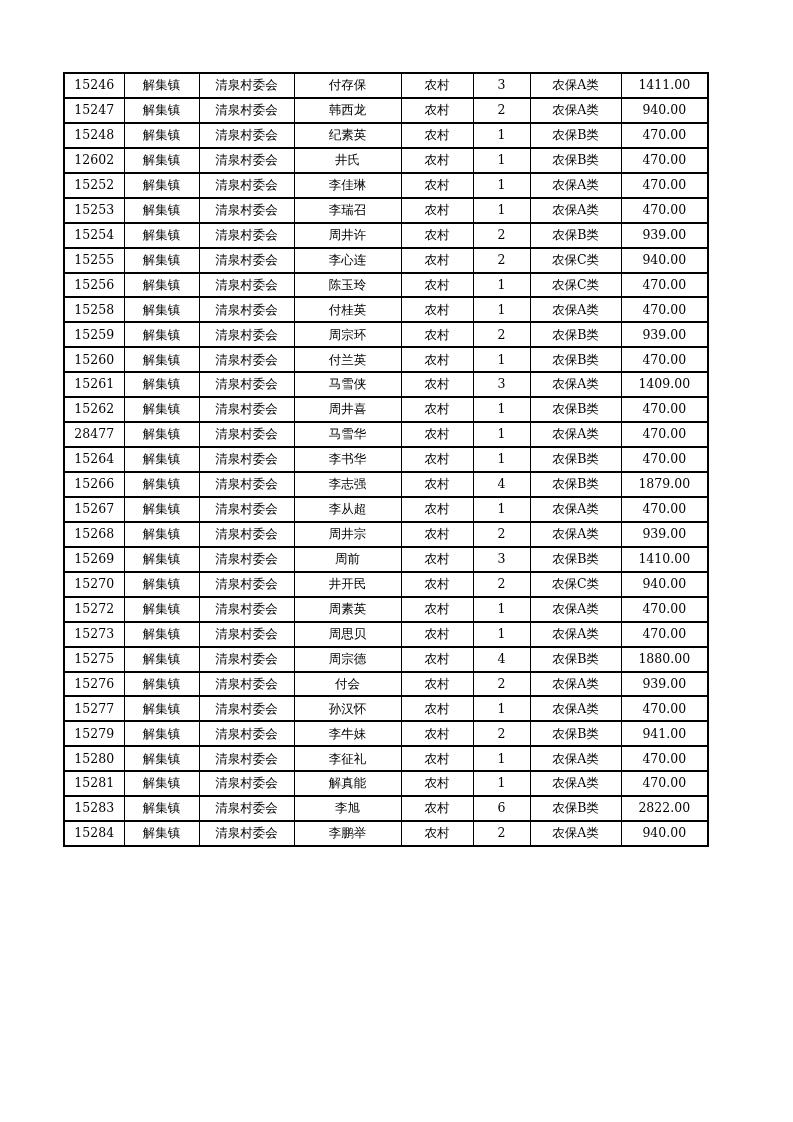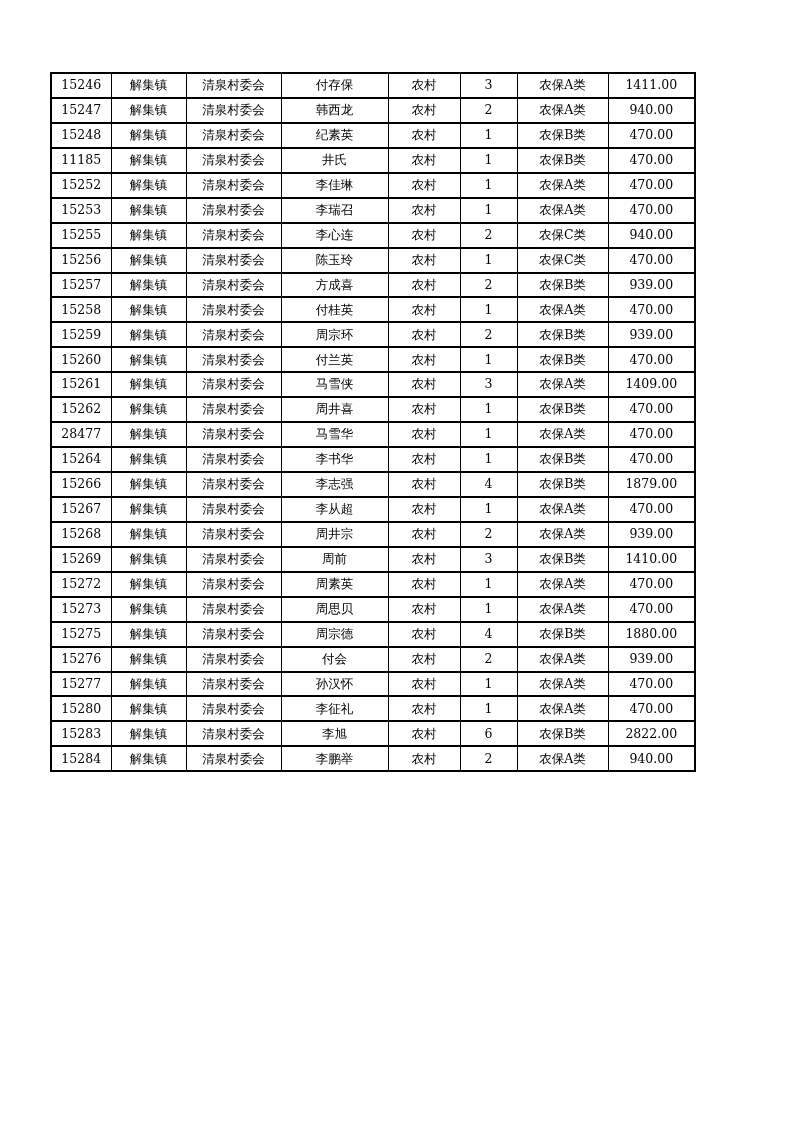--- a/index.html
+++ b/index.html
@@ -10,21 +10,21 @@
   .sheet {
     position: relative;
     width: 793px;
     height: 1122px;
     background: #ffffff;
     overflow: hidden;
     font-family: "DejaVu Serif", "Liberation Serif", serif;
   }
   .table-wrap {
     position: absolute;
-    left: 50px;
+    left: 63px;
     top: 72px;
   }
   table.roster {
     border-collapse: collapse;
     table-layout: fixed;
     border: 2px solid #000000;
   }
   table.roster tr {
     height: 24.95px;
   }
@@ -84,21 +84,21 @@
             <td>15248</td>
             <td>解集镇</td>
             <td>清泉村委会</td>
             <td>纪素英</td>
             <td>农村</td>
             <td>1</td>
             <td>农保B类</td>
             <td>470.00</td>
           </tr>
           <tr>
-            <td>11185</td>
+            <td>12602</td>
             <td>解集镇</td>
             <td>清泉村委会</td>
             <td>井氏</td>
             <td>农村</td>
             <td>1</td>
             <td>农保B类</td>
             <td>470.00</td>
           </tr>
           <tr>
             <td>15252</td>
@@ -112,20 +112,30 @@
           </tr>
           <tr>
             <td>15253</td>
             <td>解集镇</td>
             <td>清泉村委会</td>
             <td>李瑞召</td>
             <td>农村</td>
             <td>1</td>
             <td>农保A类</td>
             <td>470.00</td>
+          </tr>
+          <tr>
+            <td>15254</td>
+            <td>解集镇</td>
+            <td>清泉村委会</td>
+            <td>周井许</td>
+            <td>农村</td>
+            <td>2</td>
+            <td>农保B类</td>
+            <td>939.00</td>
           </tr>
           <tr>
             <td>15255</td>
             <td>解集镇</td>
             <td>清泉村委会</td>
             <td>李心连</td>
             <td>农村</td>
             <td>2</td>
             <td>农保C类</td>
             <td>940.00</td>
@@ -134,194 +144,214 @@
             <td>15256</td>
             <td>解集镇</td>
             <td>清泉村委会</td>
             <td>陈玉玲</td>
             <td>农村</td>
             <td>1</td>
             <td>农保C类</td>
             <td>470.00</td>
           </tr>
           <tr>
-            <td>15257</td>
-            <td>解集镇</td>
-            <td>清泉村委会</td>
-            <td>方成喜</td>
+            <td>15258</td>
+            <td>解集镇</td>
+            <td>清泉村委会</td>
+            <td>付桂英</td>
+            <td>农村</td>
+            <td>1</td>
+            <td>农保A类</td>
+            <td>470.00</td>
+          </tr>
+          <tr>
+            <td>15259</td>
+            <td>解集镇</td>
+            <td>清泉村委会</td>
+            <td>周宗环</td>
             <td>农村</td>
             <td>2</td>
             <td>农保B类</td>
             <td>939.00</td>
           </tr>
           <tr>
-            <td>15258</td>
-            <td>解集镇</td>
-            <td>清泉村委会</td>
-            <td>付桂英</td>
-            <td>农村</td>
-            <td>1</td>
-            <td>农保A类</td>
-            <td>470.00</td>
-          </tr>
-          <tr>
-            <td>15259</td>
-            <td>解集镇</td>
-            <td>清泉村委会</td>
-            <td>周宗环</td>
-            <td>农村</td>
-            <td>2</td>
-            <td>农保B类</td>
+            <td>15260</td>
+            <td>解集镇</td>
+            <td>清泉村委会</td>
+            <td>付兰英</td>
+            <td>农村</td>
+            <td>1</td>
+            <td>农保B类</td>
+            <td>470.00</td>
+          </tr>
+          <tr>
+            <td>15261</td>
+            <td>解集镇</td>
+            <td>清泉村委会</td>
+            <td>马雪侠</td>
+            <td>农村</td>
+            <td>3</td>
+            <td>农保A类</td>
+            <td>1409.00</td>
+          </tr>
+          <tr>
+            <td>15262</td>
+            <td>解集镇</td>
+            <td>清泉村委会</td>
+            <td>周井喜</td>
+            <td>农村</td>
+            <td>1</td>
+            <td>农保B类</td>
+            <td>470.00</td>
+          </tr>
+          <tr>
+            <td>28477</td>
+            <td>解集镇</td>
+            <td>清泉村委会</td>
+            <td>马雪华</td>
+            <td>农村</td>
+            <td>1</td>
+            <td>农保A类</td>
+            <td>470.00</td>
+          </tr>
+          <tr>
+            <td>15264</td>
+            <td>解集镇</td>
+            <td>清泉村委会</td>
+            <td>李书华</td>
+            <td>农村</td>
+            <td>1</td>
+            <td>农保B类</td>
+            <td>470.00</td>
+          </tr>
+          <tr>
+            <td>15266</td>
+            <td>解集镇</td>
+            <td>清泉村委会</td>
+            <td>李志强</td>
+            <td>农村</td>
+            <td>4</td>
+            <td>农保B类</td>
+            <td>1879.00</td>
+          </tr>
+          <tr>
+            <td>15267</td>
+            <td>解集镇</td>
+            <td>清泉村委会</td>
+            <td>李从超</td>
+            <td>农村</td>
+            <td>1</td>
+            <td>农保A类</td>
+            <td>470.00</td>
+          </tr>
+          <tr>
+            <td>15268</td>
+            <td>解集镇</td>
+            <td>清泉村委会</td>
+            <td>周井宗</td>
+            <td>农村</td>
+            <td>2</td>
+            <td>农保A类</td>
             <td>939.00</td>
           </tr>
           <tr>
-            <td>15260</td>
-            <td>解集镇</td>
-            <td>清泉村委会</td>
-            <td>付兰英</td>
-            <td>农村</td>
-            <td>1</td>
-            <td>农保B类</td>
-            <td>470.00</td>
-          </tr>
-          <tr>
-            <td>15261</td>
-            <td>解集镇</td>
-            <td>清泉村委会</td>
-            <td>马雪侠</td>
+            <td>15269</td>
+            <td>解集镇</td>
+            <td>清泉村委会</td>
+            <td>周前</td>
             <td>农村</td>
             <td>3</td>
-            <td>农保A类</td>
-            <td>1409.00</td>
-          </tr>
-          <tr>
-            <td>15262</td>
-            <td>解集镇</td>
-            <td>清泉村委会</td>
-            <td>周井喜</td>
-            <td>农村</td>
-            <td>1</td>
-            <td>农保B类</td>
-            <td>470.00</td>
-          </tr>
-          <tr>
-            <td>28477</td>
-            <td>解集镇</td>
-            <td>清泉村委会</td>
-            <td>马雪华</td>
-            <td>农村</td>
-            <td>1</td>
-            <td>农保A类</td>
-            <td>470.00</td>
-          </tr>
-          <tr>
-            <td>15264</td>
-            <td>解集镇</td>
-            <td>清泉村委会</td>
-            <td>李书华</td>
-            <td>农村</td>
-            <td>1</td>
-            <td>农保B类</td>
-            <td>470.00</td>
-          </tr>
-          <tr>
-            <td>15266</td>
-            <td>解集镇</td>
-            <td>清泉村委会</td>
-            <td>李志强</td>
+            <td>农保B类</td>
+            <td>1410.00</td>
+          </tr>
+          <tr>
+            <td>15270</td>
+            <td>解集镇</td>
+            <td>清泉村委会</td>
+            <td>井开民</td>
+            <td>农村</td>
+            <td>2</td>
+            <td>农保C类</td>
+            <td>940.00</td>
+          </tr>
+          <tr>
+            <td>15272</td>
+            <td>解集镇</td>
+            <td>清泉村委会</td>
+            <td>周素英</td>
+            <td>农村</td>
+            <td>1</td>
+            <td>农保A类</td>
+            <td>470.00</td>
+          </tr>
+          <tr>
+            <td>15273</td>
+            <td>解集镇</td>
+            <td>清泉村委会</td>
+            <td>周思贝</td>
+            <td>农村</td>
+            <td>1</td>
+            <td>农保A类</td>
+            <td>470.00</td>
+          </tr>
+          <tr>
+            <td>15275</td>
+            <td>解集镇</td>
+            <td>清泉村委会</td>
+            <td>周宗德</td>
             <td>农村</td>
             <td>4</td>
             <td>农保B类</td>
-            <td>1879.00</td>
-          </tr>
-          <tr>
-            <td>15267</td>
-            <td>解集镇</td>
-            <td>清泉村委会</td>
-            <td>李从超</td>
-            <td>农村</td>
-            <td>1</td>
-            <td>农保A类</td>
-            <td>470.00</td>
-          </tr>
-          <tr>
-            <td>15268</td>
-            <td>解集镇</td>
-            <td>清泉村委会</td>
-            <td>周井宗</td>
+            <td>1880.00</td>
+          </tr>
+          <tr>
+            <td>15276</td>
+            <td>解集镇</td>
+            <td>清泉村委会</td>
+            <td>付会</td>
             <td>农村</td>
             <td>2</td>
             <td>农保A类</td>
             <td>939.00</td>
           </tr>
           <tr>
-            <td>15269</td>
-            <td>解集镇</td>
-            <td>清泉村委会</td>
-            <td>周前</td>
-            <td>农村</td>
-            <td>3</td>
-            <td>农保B类</td>
-            <td>1410.00</td>
-          </tr>
-          <tr>
-            <td>15272</td>
-            <td>解集镇</td>
-            <td>清泉村委会</td>
-            <td>周素英</td>
-            <td>农村</td>
-            <td>1</td>
-            <td>农保A类</td>
-            <td>470.00</td>
-          </tr>
-          <tr>
-            <td>15273</td>
-            <td>解集镇</td>
-            <td>清泉村委会</td>
-            <td>周思贝</td>
-            <td>农村</td>
-            <td>1</td>
-            <td>农保A类</td>
-            <td>470.00</td>
-          </tr>
-          <tr>
-            <td>15275</td>
-            <td>解集镇</td>
-            <td>清泉村委会</td>
-            <td>周宗德</td>
-            <td>农村</td>
-            <td>4</td>
-            <td>农保B类</td>
-            <td>1880.00</td>
-          </tr>
-          <tr>
-            <td>15276</td>
-            <td>解集镇</td>
-            <td>清泉村委会</td>
-            <td>付会</td>
-            <td>农村</td>
-            <td>2</td>
-            <td>农保A类</td>
-            <td>939.00</td>
-          </tr>
-          <tr>
             <td>15277</td>
             <td>解集镇</td>
             <td>清泉村委会</td>
             <td>孙汉怀</td>
             <td>农村</td>
             <td>1</td>
             <td>农保A类</td>
             <td>470.00</td>
           </tr>
           <tr>
+            <td>15279</td>
+            <td>解集镇</td>
+            <td>清泉村委会</td>
+            <td>李牛妹</td>
+            <td>农村</td>
+            <td>2</td>
+            <td>农保B类</td>
+            <td>941.00</td>
+          </tr>
+          <tr>
             <td>15280</td>
             <td>解集镇</td>
             <td>清泉村委会</td>
             <td>李征礼</td>
+            <td>农村</td>
+            <td>1</td>
+            <td>农保A类</td>
+            <td>470.00</td>
+          </tr>
+          <tr>
+            <td>15281</td>
+            <td>解集镇</td>
+            <td>清泉村委会</td>
+            <td>解真能</td>
             <td>农村</td>
             <td>1</td>
             <td>农保A类</td>
             <td>470.00</td>
           </tr>
           <tr>
             <td>15283</td>
             <td>解集镇</td>
             <td>清泉村委会</td>
             <td>李旭</td>

